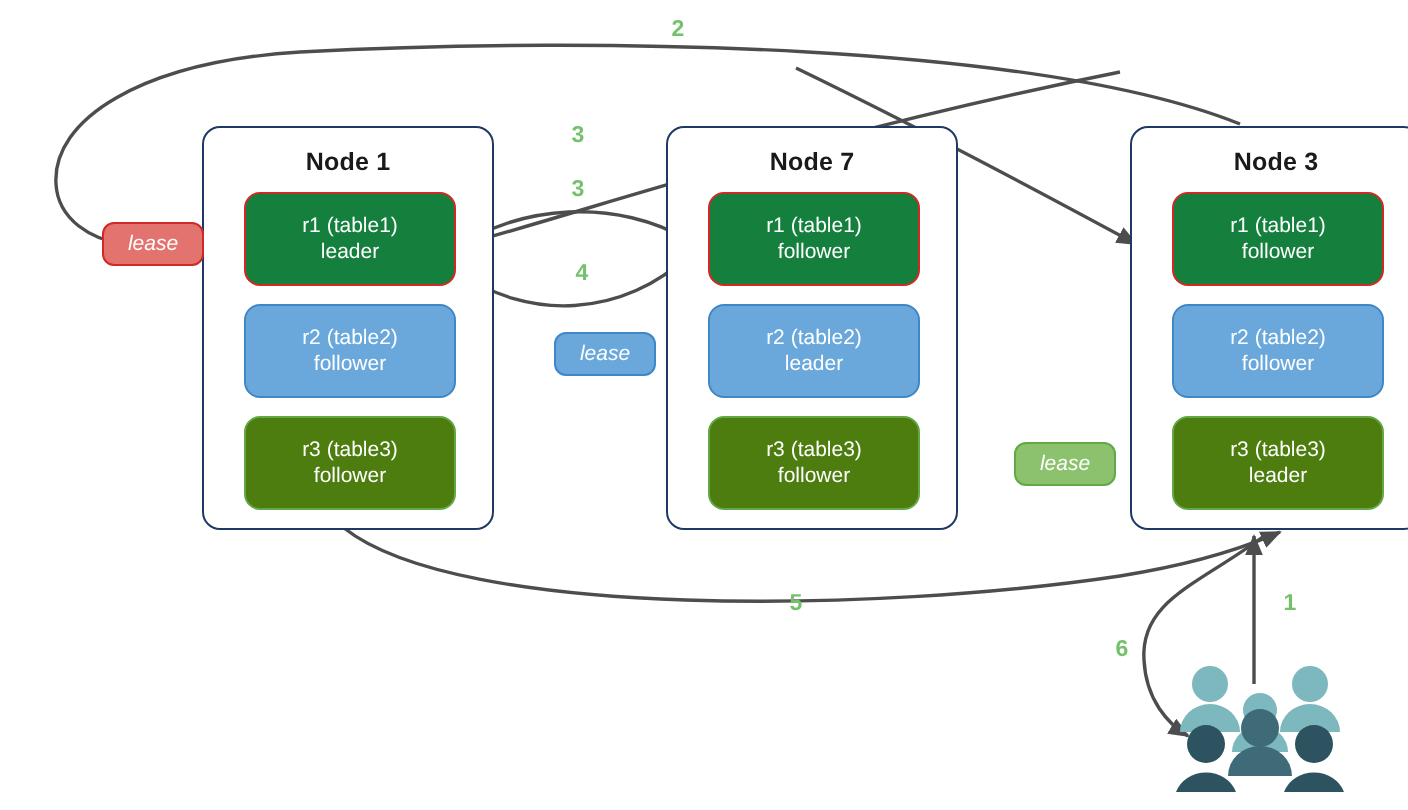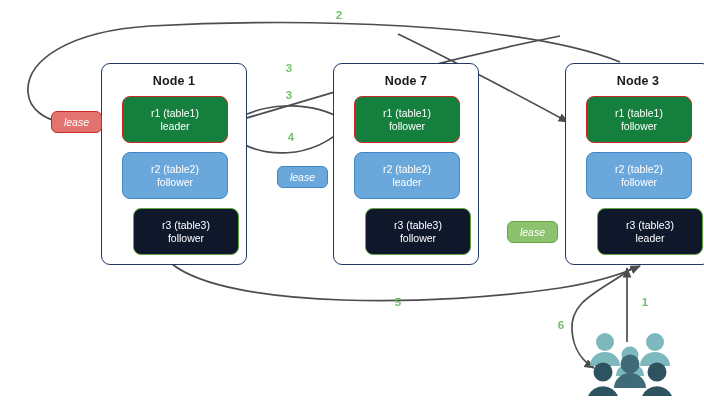--- a/index.html
+++ b/index.html
@@ -53,21 +53,21 @@
     align-items: center;
     justify-content: center;
     color: #ffffff;
     font-size: 10.5px;
     line-height: 13px;
     text-align: center;
   }
   .replica span { display: block; }
   .rep-red   { background: #15803d; border: 1.5px solid #cf2a26; }
   .rep-blue  { background: #6aa8db; border: 1.5px solid #3f87c7; text-align: center; }
-  .rep-green { background: #0f172a; border: 1.5px solid #63a845; margin-left: 11px; }
+  .rep-green { background: #4d7c0f; border: 1.5px solid #63a845; }
 
   .lease {
     position: absolute;
     box-sizing: border-box;
     border-radius: 6px;
     display: flex;
     align-items: center;
     justify-content: center;
     color: #ffffff;
     font-size: 10.5px;

